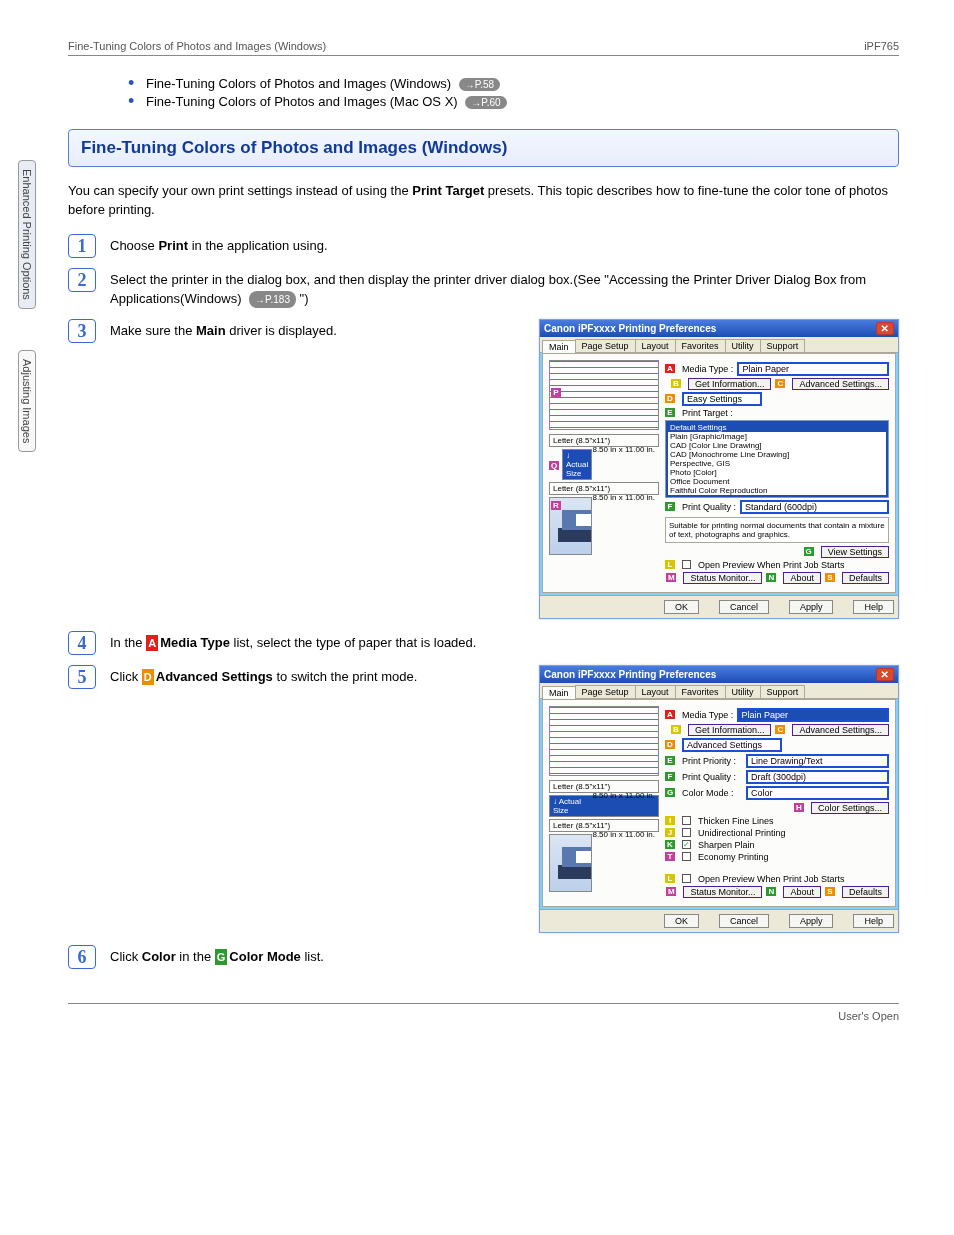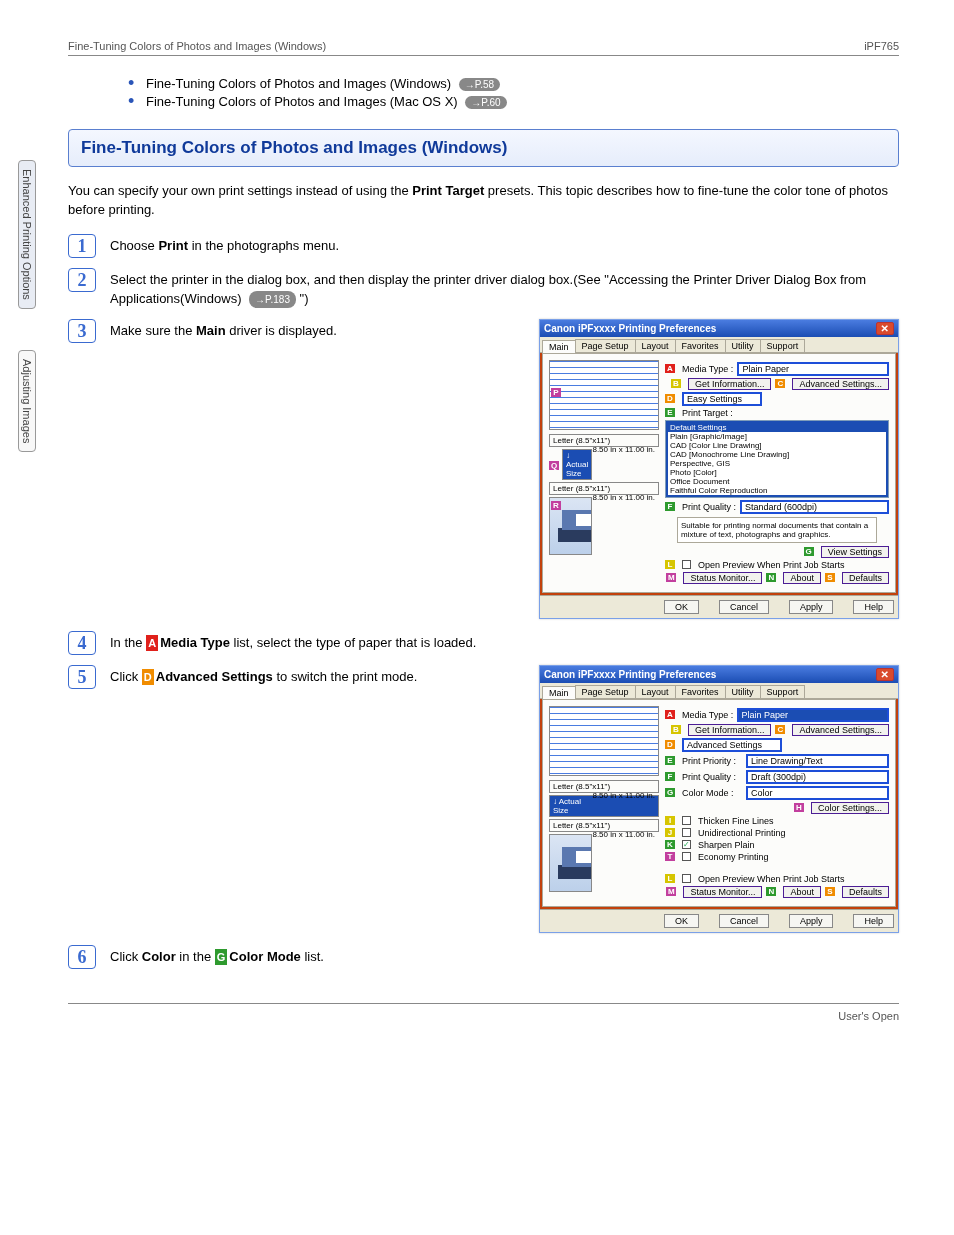--- a/index.html
+++ b/index.html
@@ -92,21 +92,21 @@
   .letter.orange { background: #f08c00; }
   .letter.green  { background: #2e9a2e; }
   .with-img { display: flex; align-items: flex-start; gap: 14px; margin-bottom: 12px;}
   .with-img .left-col { flex: 0 0 48%; }
   .with-img .right-col { flex: 1; }
   
   .dlg {
     border: 1px solid #7aa0e8;
     width: 360px;
     margin-left: auto;
-    background: #c2410c;
+    background: #7dd3fc;
     font-size: 9px;
     box-shadow: 0 0 2px rgba(0,0,0,.2);
   }
   .dlg-title {
     display:flex; justify-content:space-between; align-items:center;
     background: linear-gradient(#4a7ce0,#1b4db3);
     color:#fff; padding:2px 4px; font-size:10px; font-weight:bold;
   }
   .dlg-title .x {
     background:#d94a2c;border:1px solid #b33;padding:0 4px;
@@ -151,21 +151,21 @@
     border:1px solid #888;height:58px;
     background:linear-gradient(#dbe5f4,#bcd0ea);
     display:flex;align-items:center;justify-content:center;
   }
   .dlg-right{overflow:hidden;}
   .wininput{border:2px solid #1d4ed8;background:#fff;padding:0 3px;font-size:9px;}
   .winbtn2{border:1px solid #4c1d95;background:#f2f2ee;padding:0 6px;font-size:9px;}
   .listbox{border:1px solid #7f9db9;background:#1b4db3;color:#fff;padding:2px;font-size:8px;}
   .listbox .li{padding:0 2px;}
   .listbox .li.norm{background:#fff;color:#000;}
-  .note{border:1px solid #aca899;background:#fff;padding:3px;font-size:8px;margin:3px 12px;}
+  .note{border:1px solid #aca899;background:#fff;padding:3px;font-size:8px;margin:3px 0;}
   
   .page-num-box{
     position:absolute;left:8px;top:1062px;
     background:#5375c8;color:#fff;font-size:12px;
     padding:2px 10px;
   }
   .footer{
     border-top:1px solid #888;margin-top:34px;
     text-align:right;font-size:11px;color:#555;padding-top:6px;
   }
@@ -200,21 +200,21 @@
 
   <div class="section-title">Fine-Tuning Colors of Photos and Images (Windows)</div>
 
   <p class="intro">
     <span>You can specify your own print settings instead of using the </span><b>Print Target</b><span> presets. This topic describes how to fine-tune the color tone of photos before printing.</span>
   </p>
 
   <div class="step-row">
     <div class="step-num">1</div>
     <div class="step-body">
-      <span>Choose </span><b>Print</b><span> in the photographs menu.</span>
+      <span>Choose </span><b>Print</b><span> in the application using.</span>
     </div>
   </div>
 
   <div class="step-row">
     <div class="step-num">2</div>
     <div class="step-body">
       <span>Select the printer in the dialog box, and then display the printer driver dialog box.(See "Accessing the Printer Driver Dialog Box from Applications(Windows) </span><span class="pageref">→P.183</span><span> ")</span>
     </div>
   </div>
 

